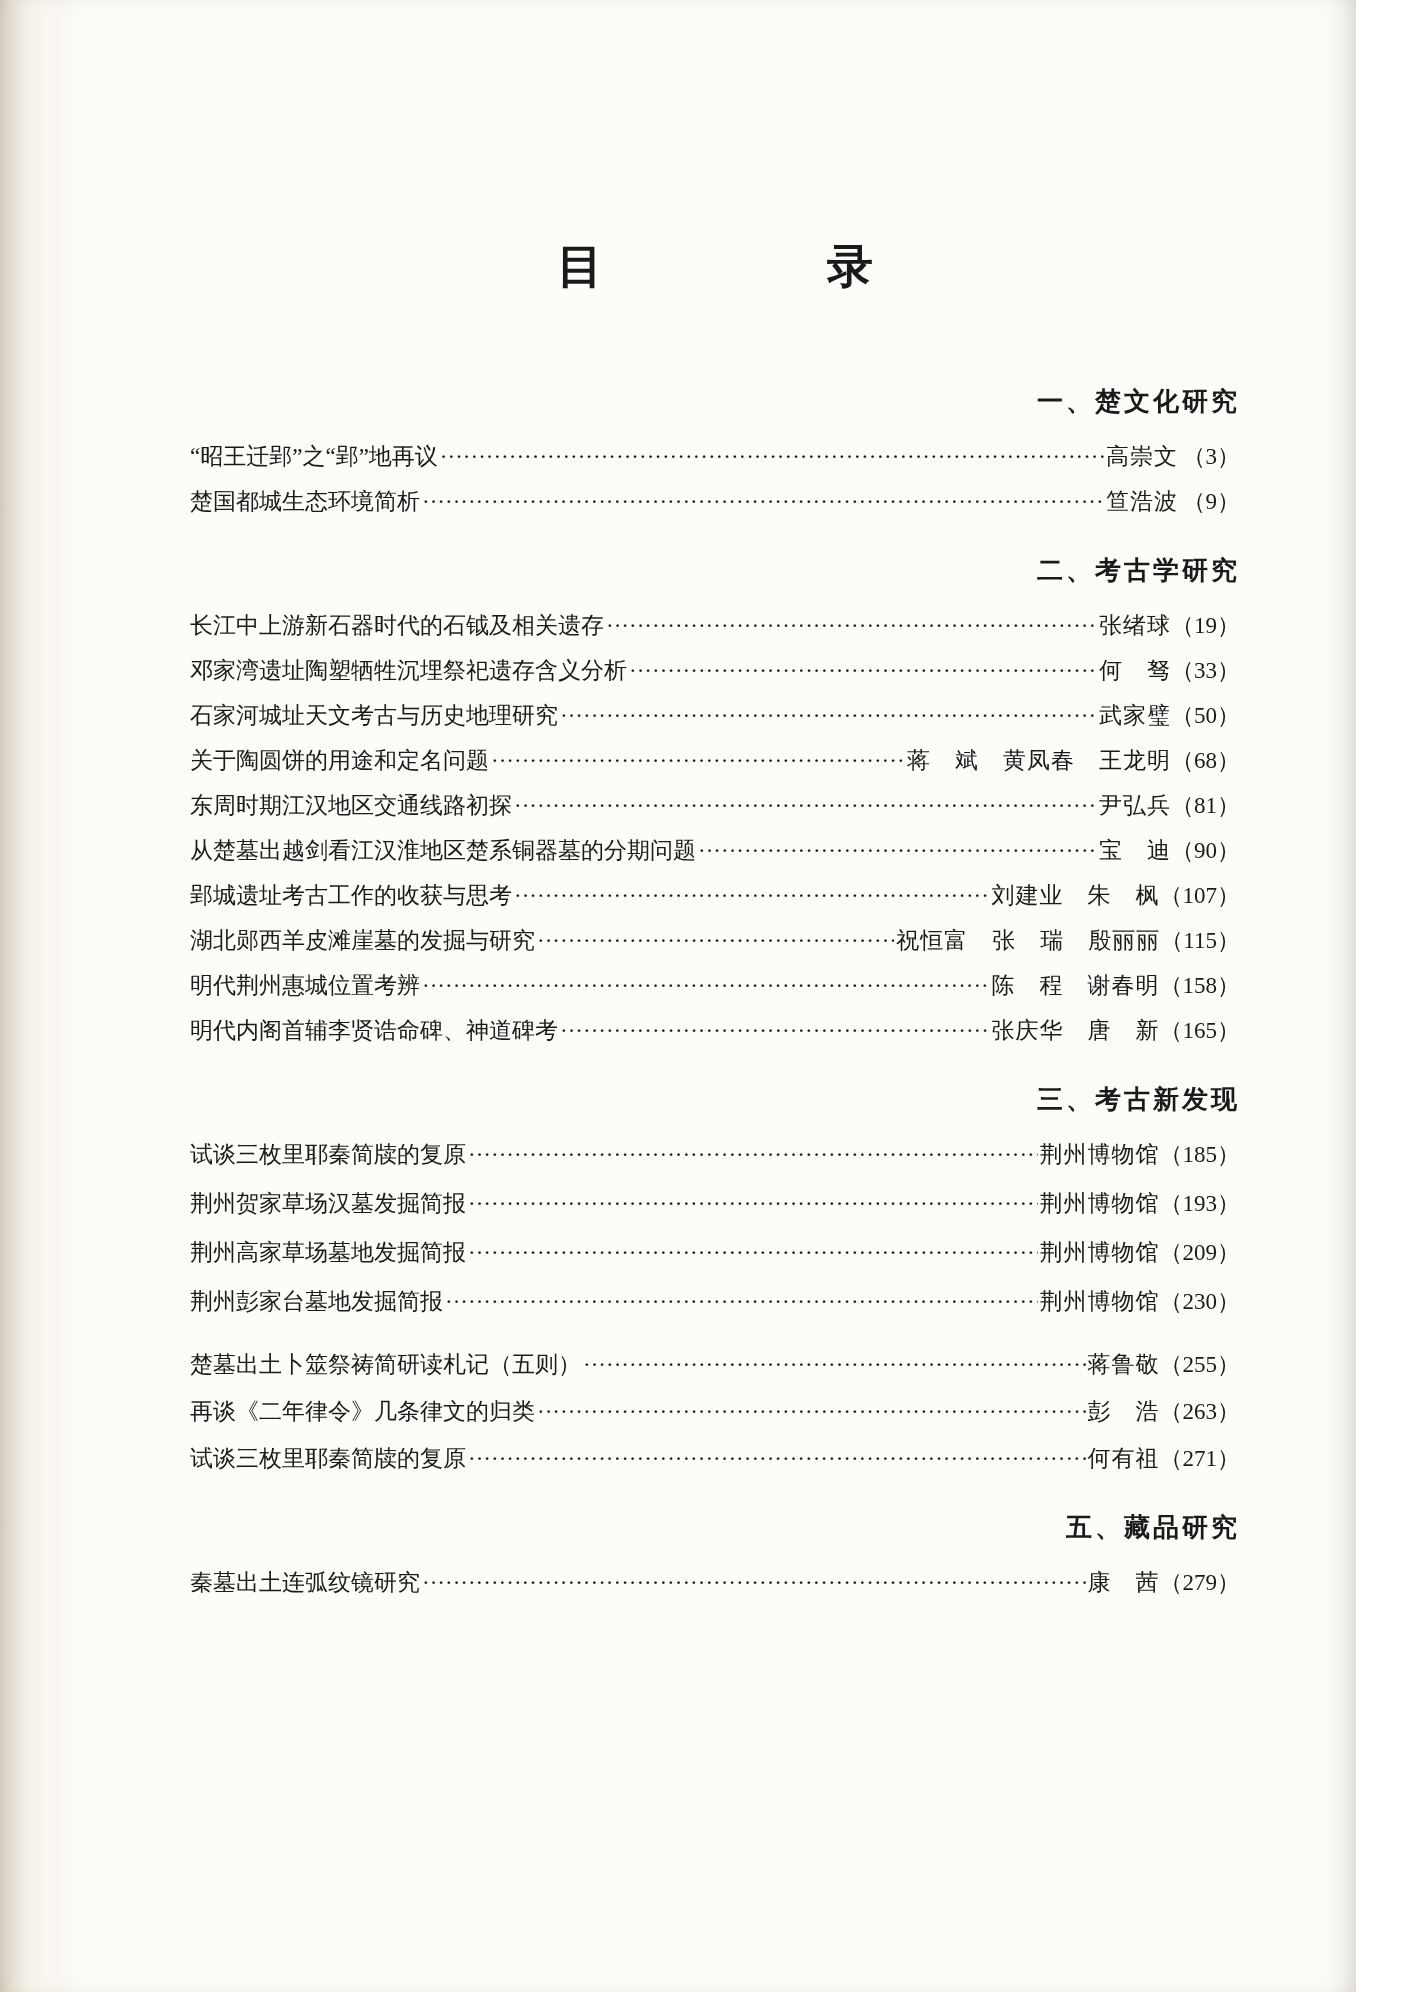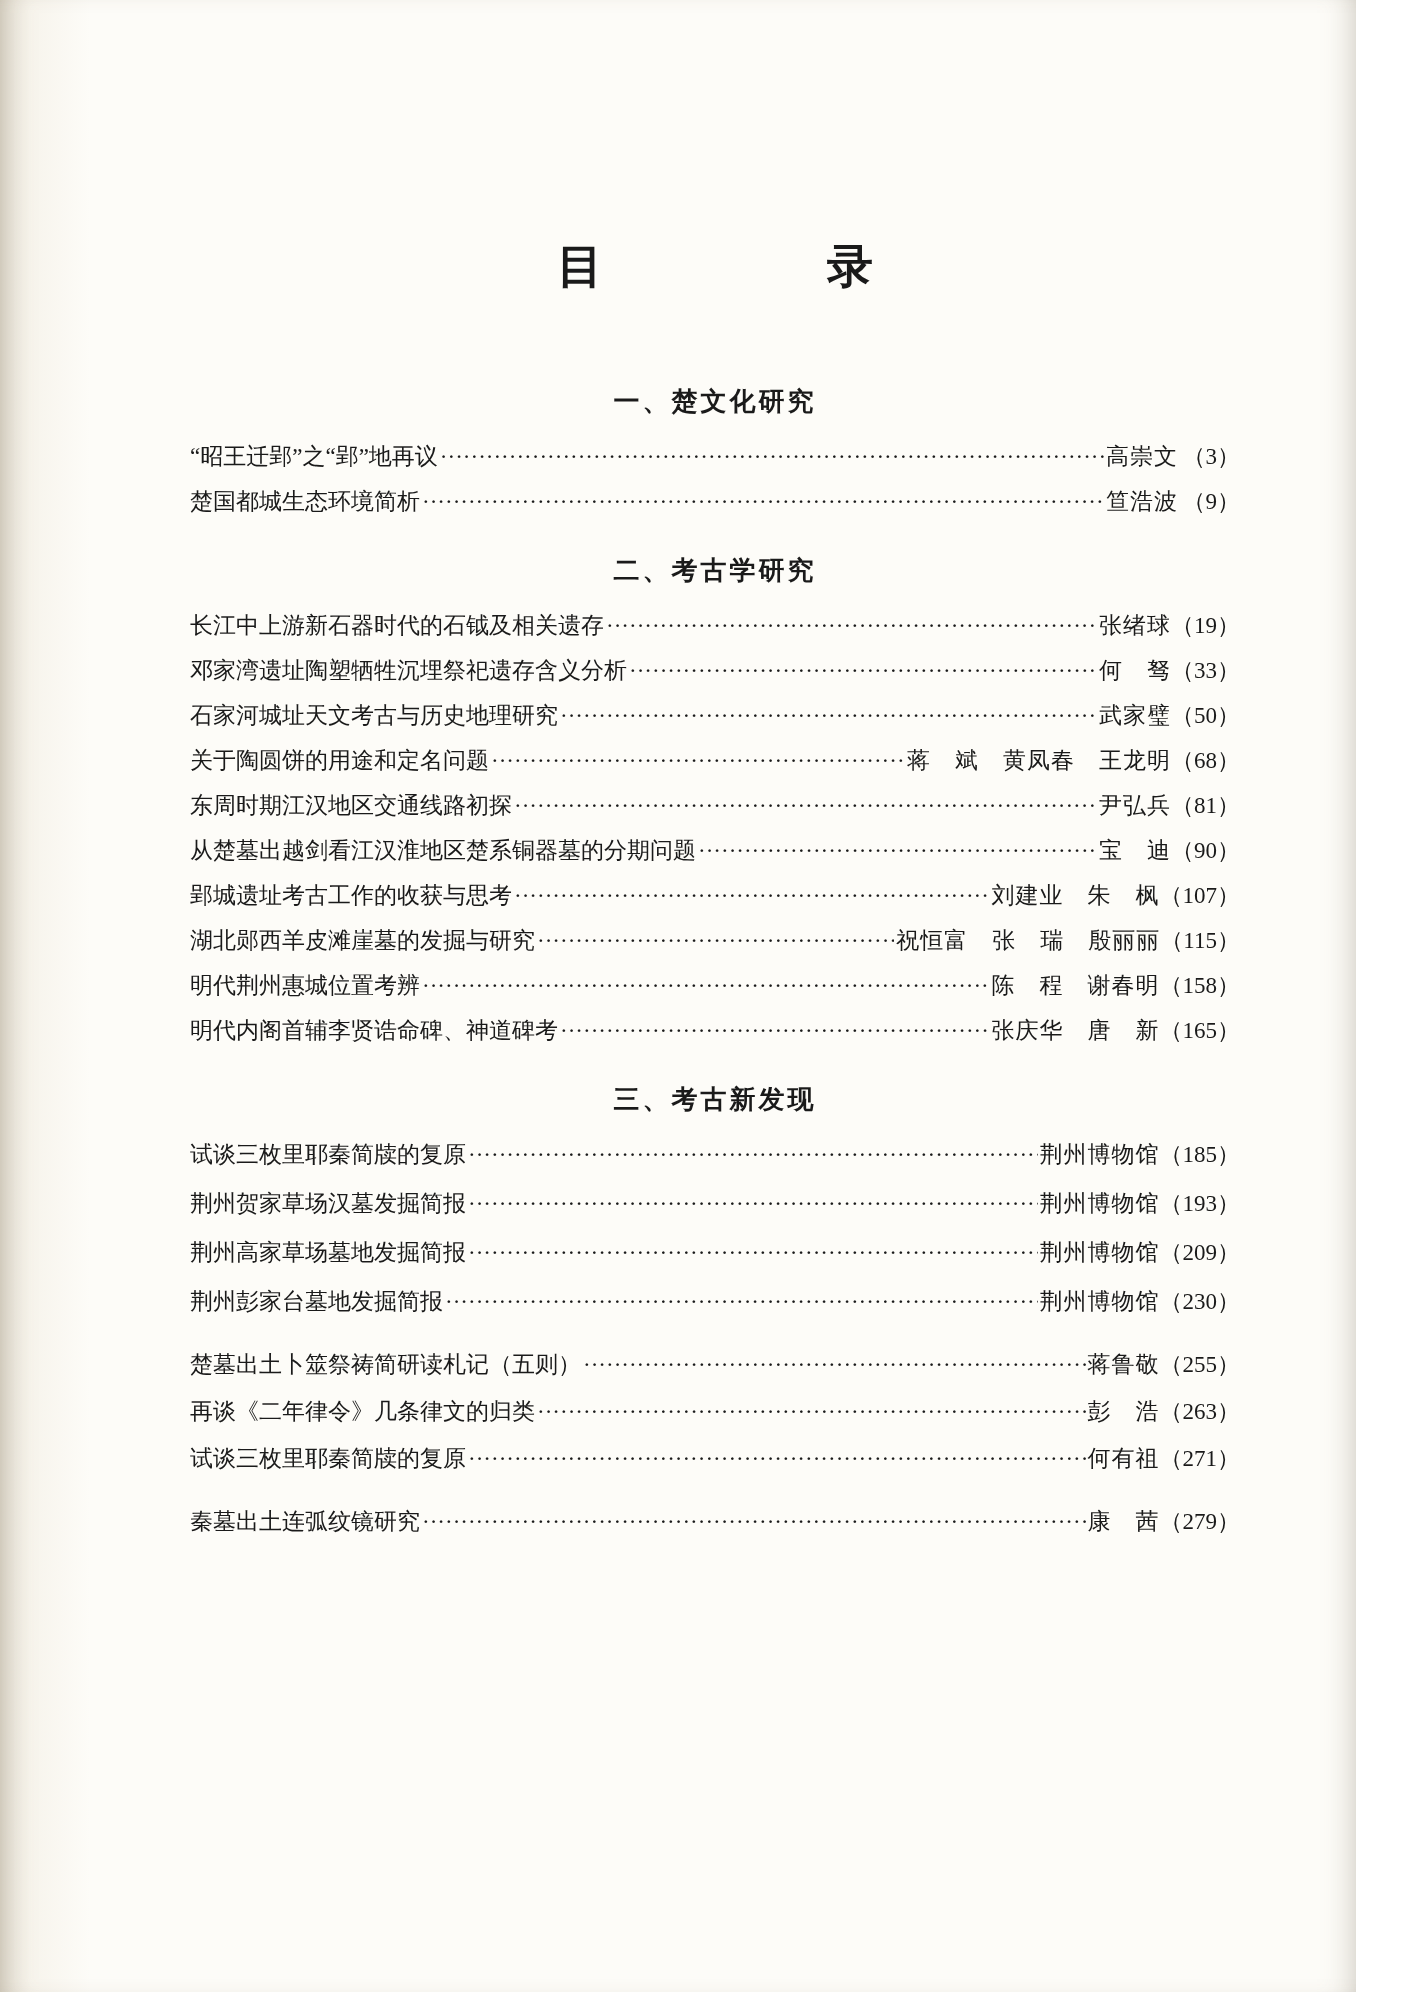--- a/index.html
+++ b/index.html
@@ -35,21 +35,21 @@
   .doc-title {
     text-align: center;
     font-size: 46px;
     font-weight: bold;
     letter-spacing: 44px;
     text-indent: 44px;
     margin: 0 0 86px 0;
     font-family: "Liberation Serif", "DejaVu Serif", serif;
   }
   .section-heading {
-    text-align: center;
+    text-align: right;
     font-size: 26px;
     font-weight: bold;
     letter-spacing: 3px;
     margin: 0 0 26px 0;
   }
   .section + .section { margin-top: 40px; }
   .section-entries { margin: 0; padding: 0; }
 
   .entry {
     display: flex;
@@ -254,20 +254,21 @@
           <span class="etitle">试谈三枚里耶秦简牍的复原</span>
           <span class="leader">·················································································································</span>
           <span class="authors">何有祖</span>
           <span class="page-no">（271）</span>
         </div>
 
       </div>
     </div>
 
     <div class="section sec-5">
+      <div class="section-heading">五、藏品研究</div>
       <div class="section-entries">
 
         <div class="entry">
           <span class="etitle">秦墓出土连弧纹镜研究</span>
           <span class="leader">·················································································································</span>
           <span class="authors">康　茜</span>
           <span class="page-no">（279）</span>
         </div>
 
       </div>

